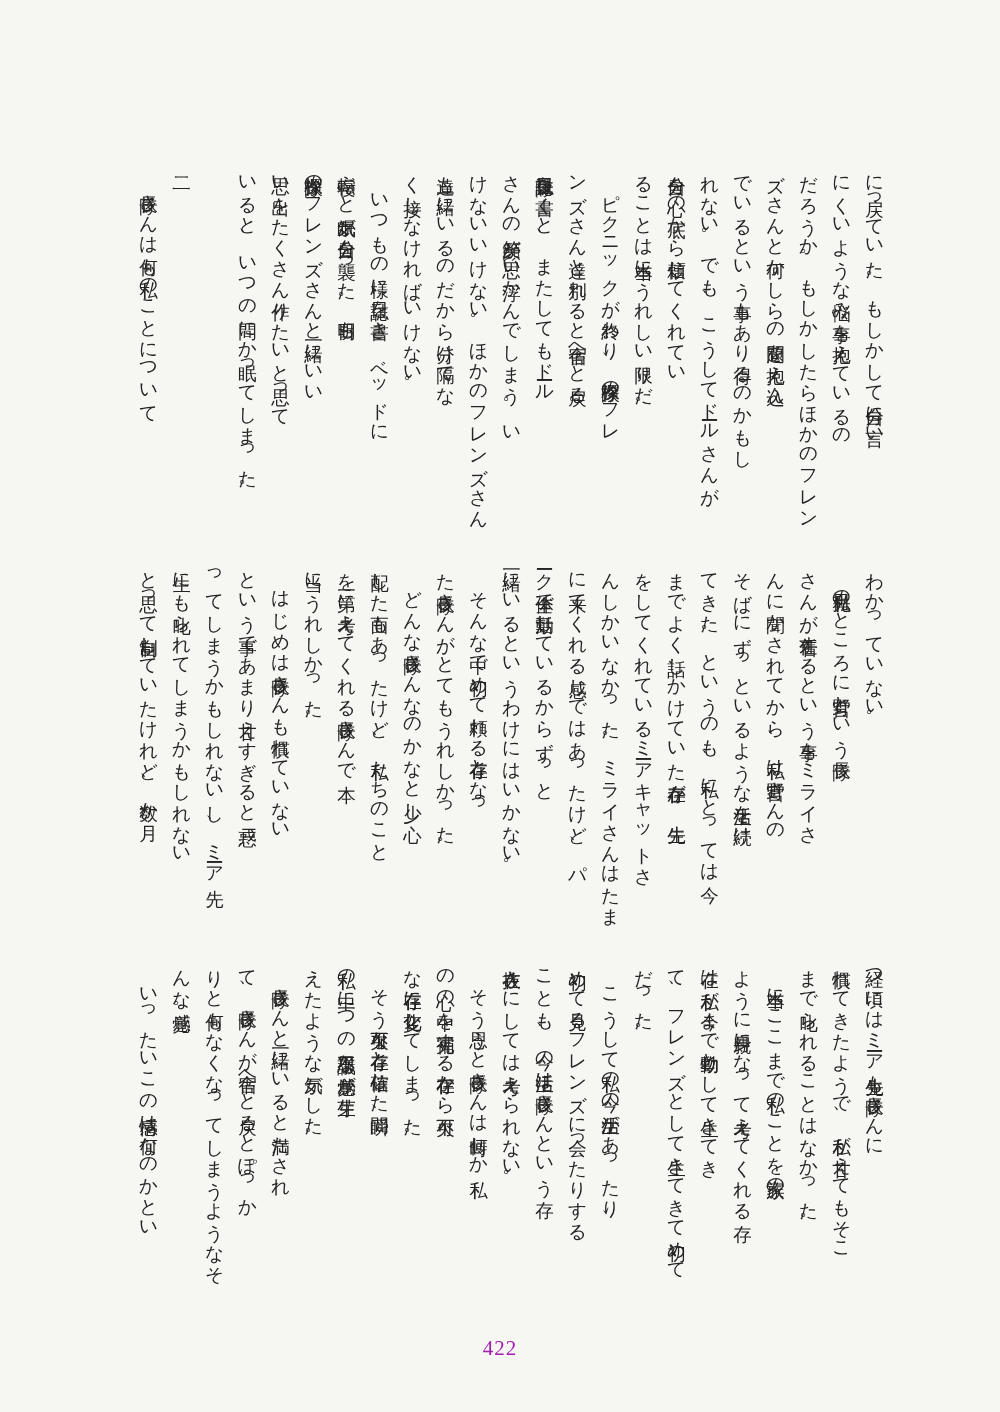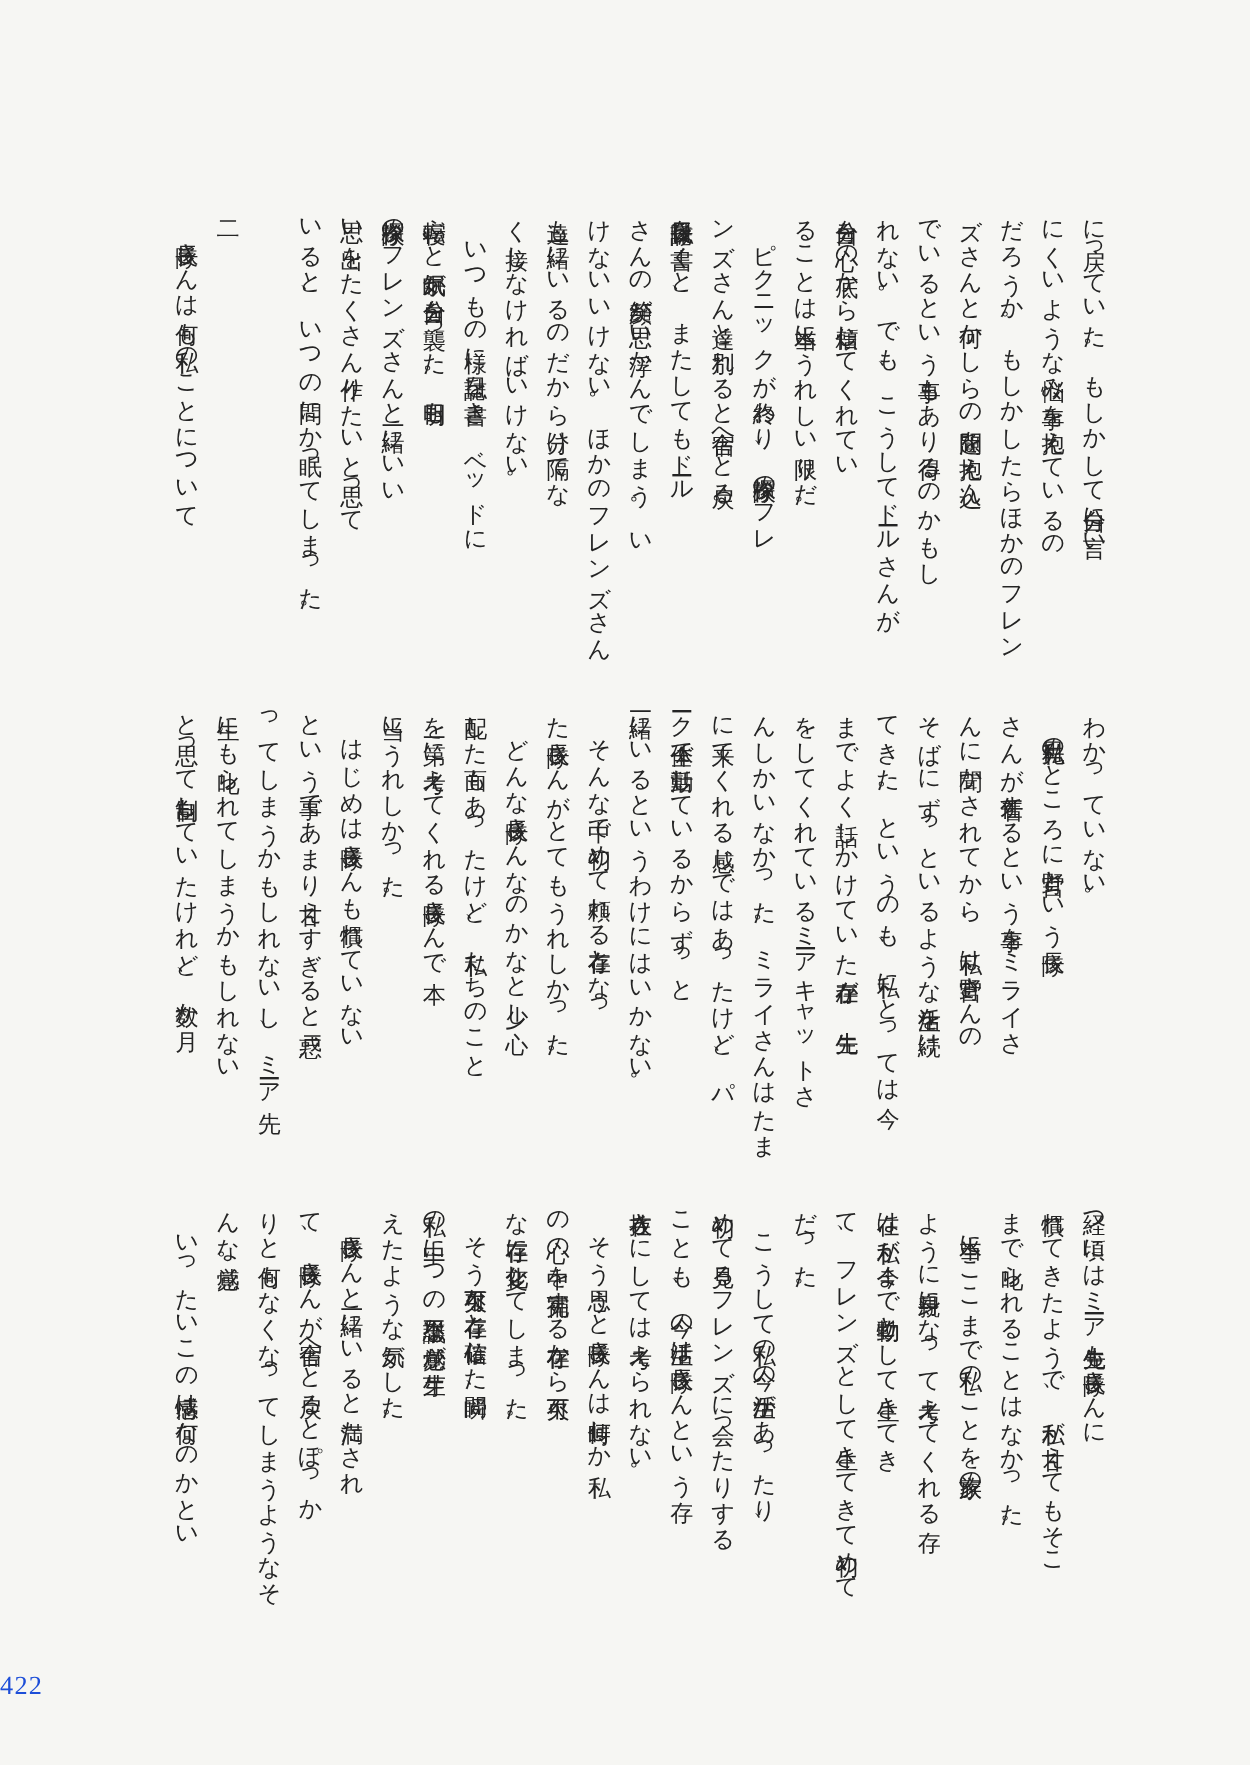--- a/index.html
+++ b/index.html
@@ -36,23 +36,24 @@
   }
   .tline.heading {
     
     font-size: 18.5px;
   }
   .pagenum {
     position: absolute;
     top: 1336px;
     left: 0;
     width: 100%;
+    text-align: center;
     font-size: 21px;
     letter-spacing: 1px;
-    color: #1d4ed8;
+    color: #a21caf;
   }
 </style>
 </head>
 <body>
 
 <div class="page">
   <section class="band band-top">
       <div class="tline">に戻っていた。もしかして自分に言い</div>
       <div class="tline">にくいような悩み事を抱えているの</div>
       <div class="tline">だろうか。もしかしたらほかのフレン</div>

